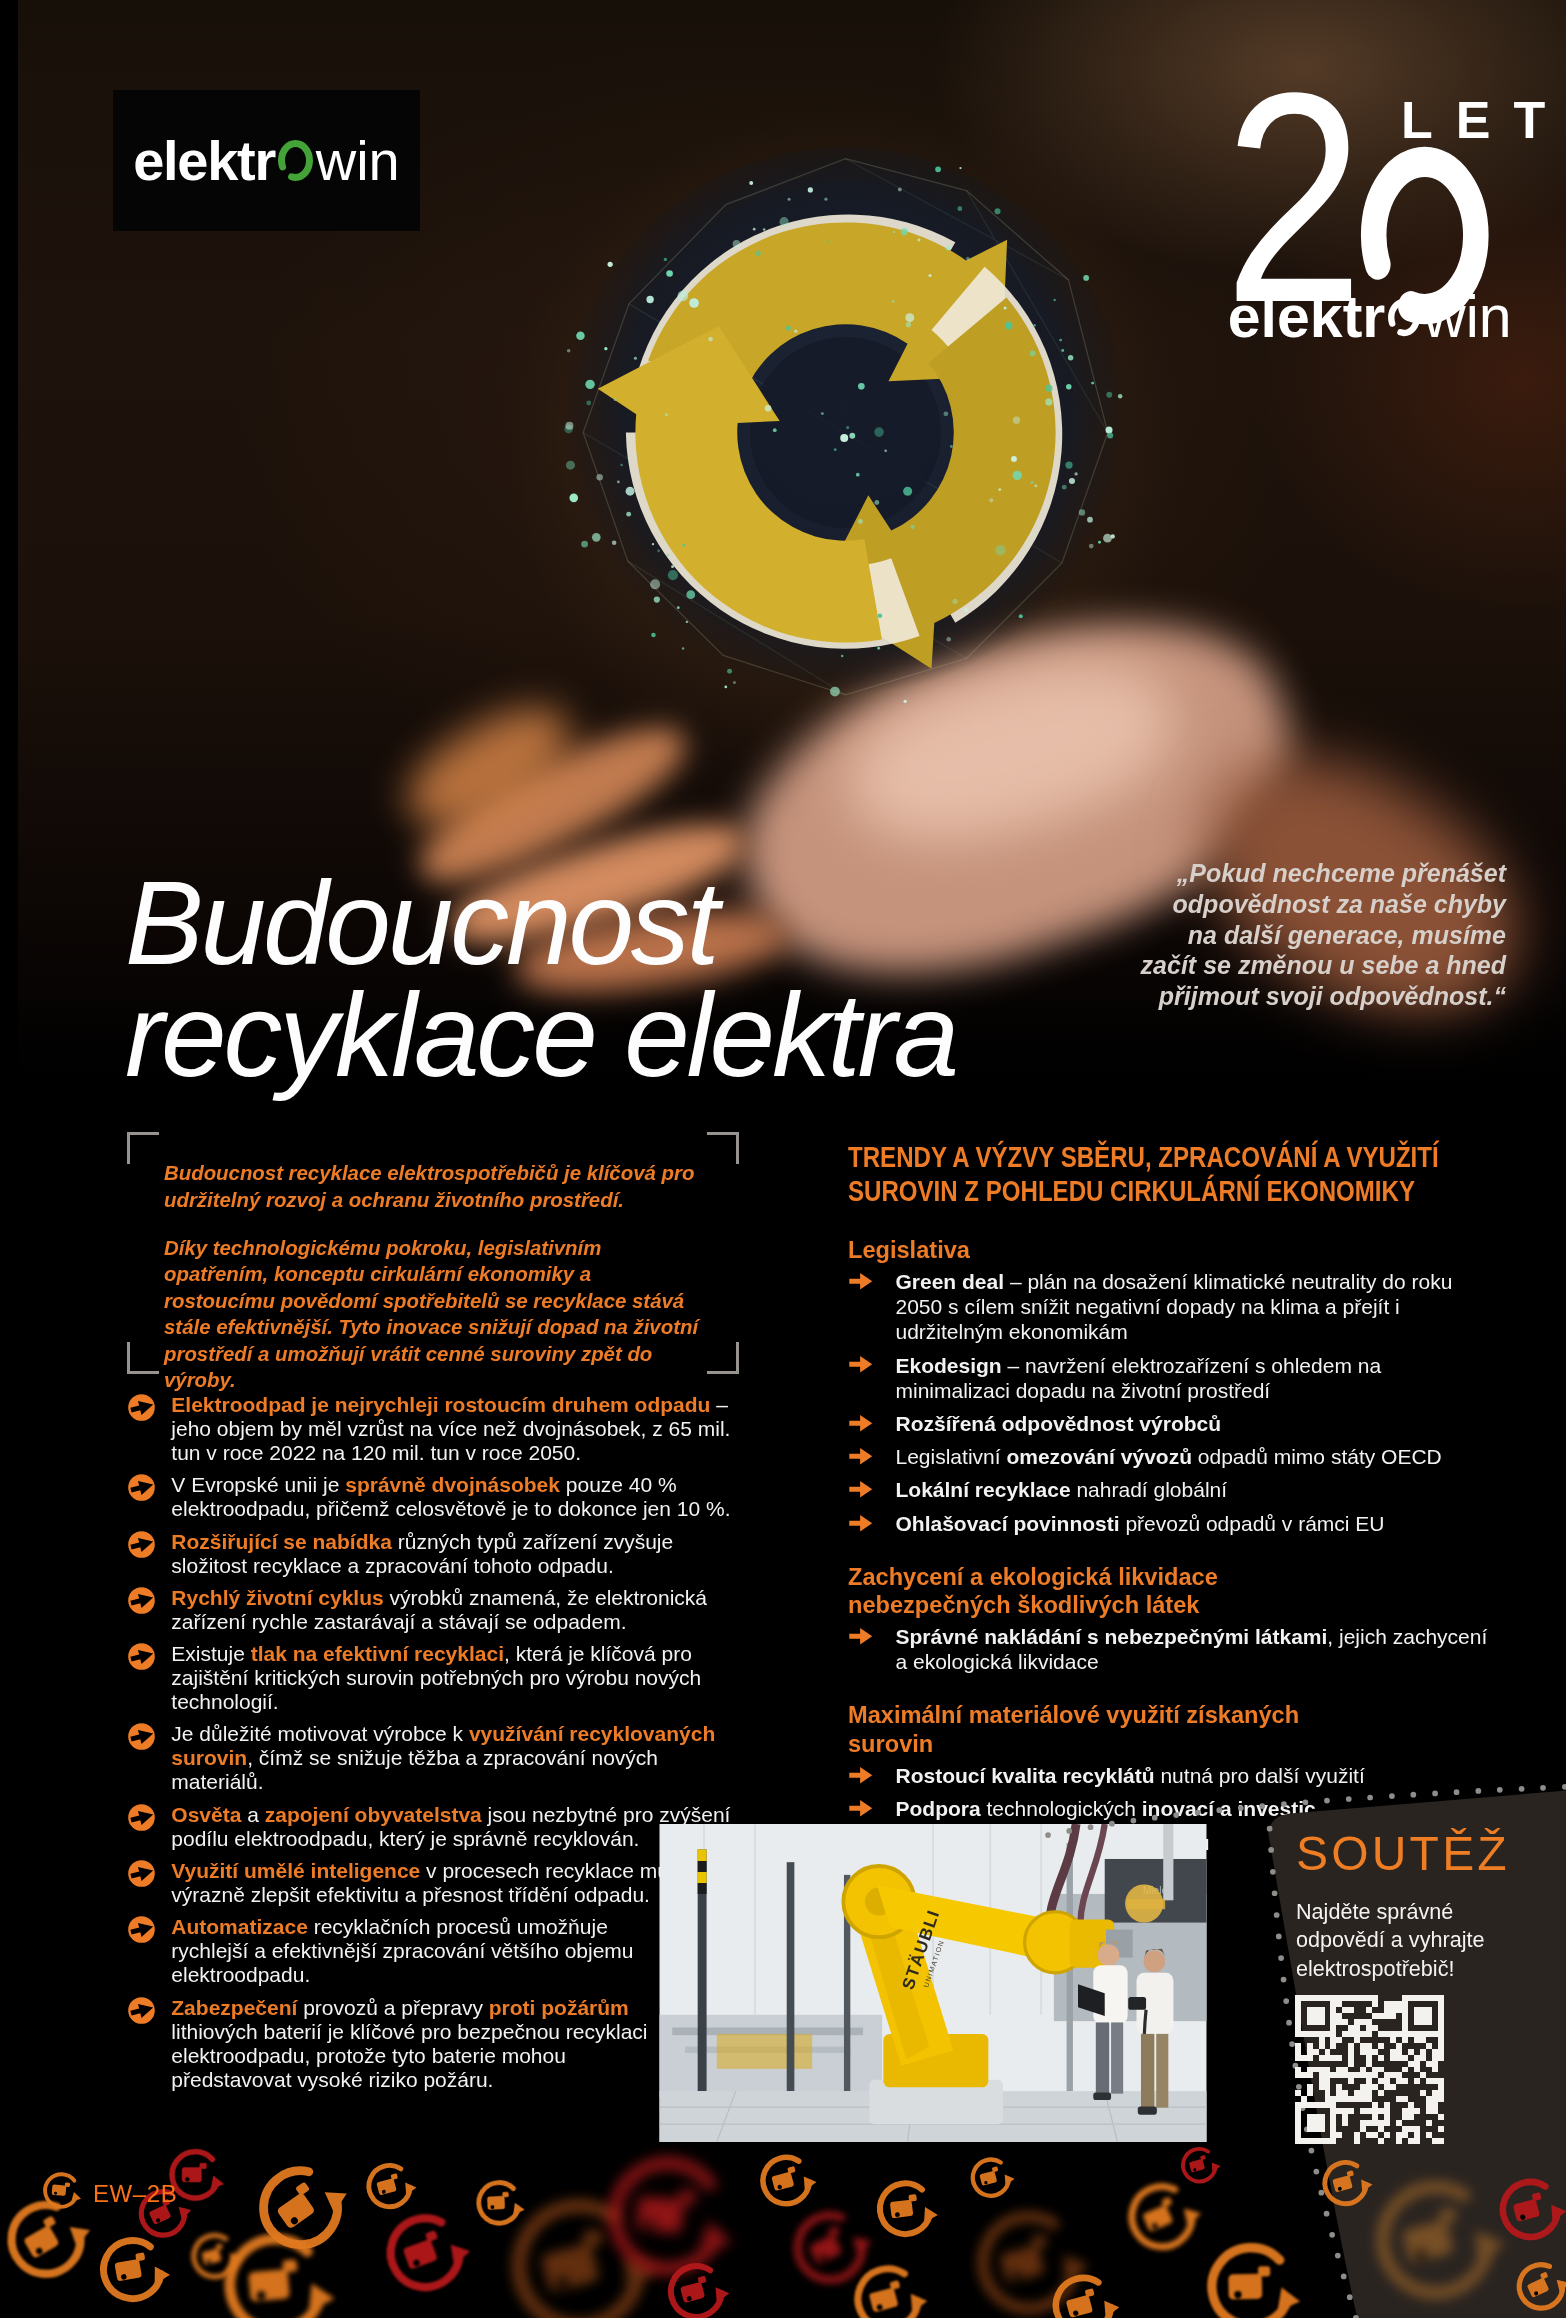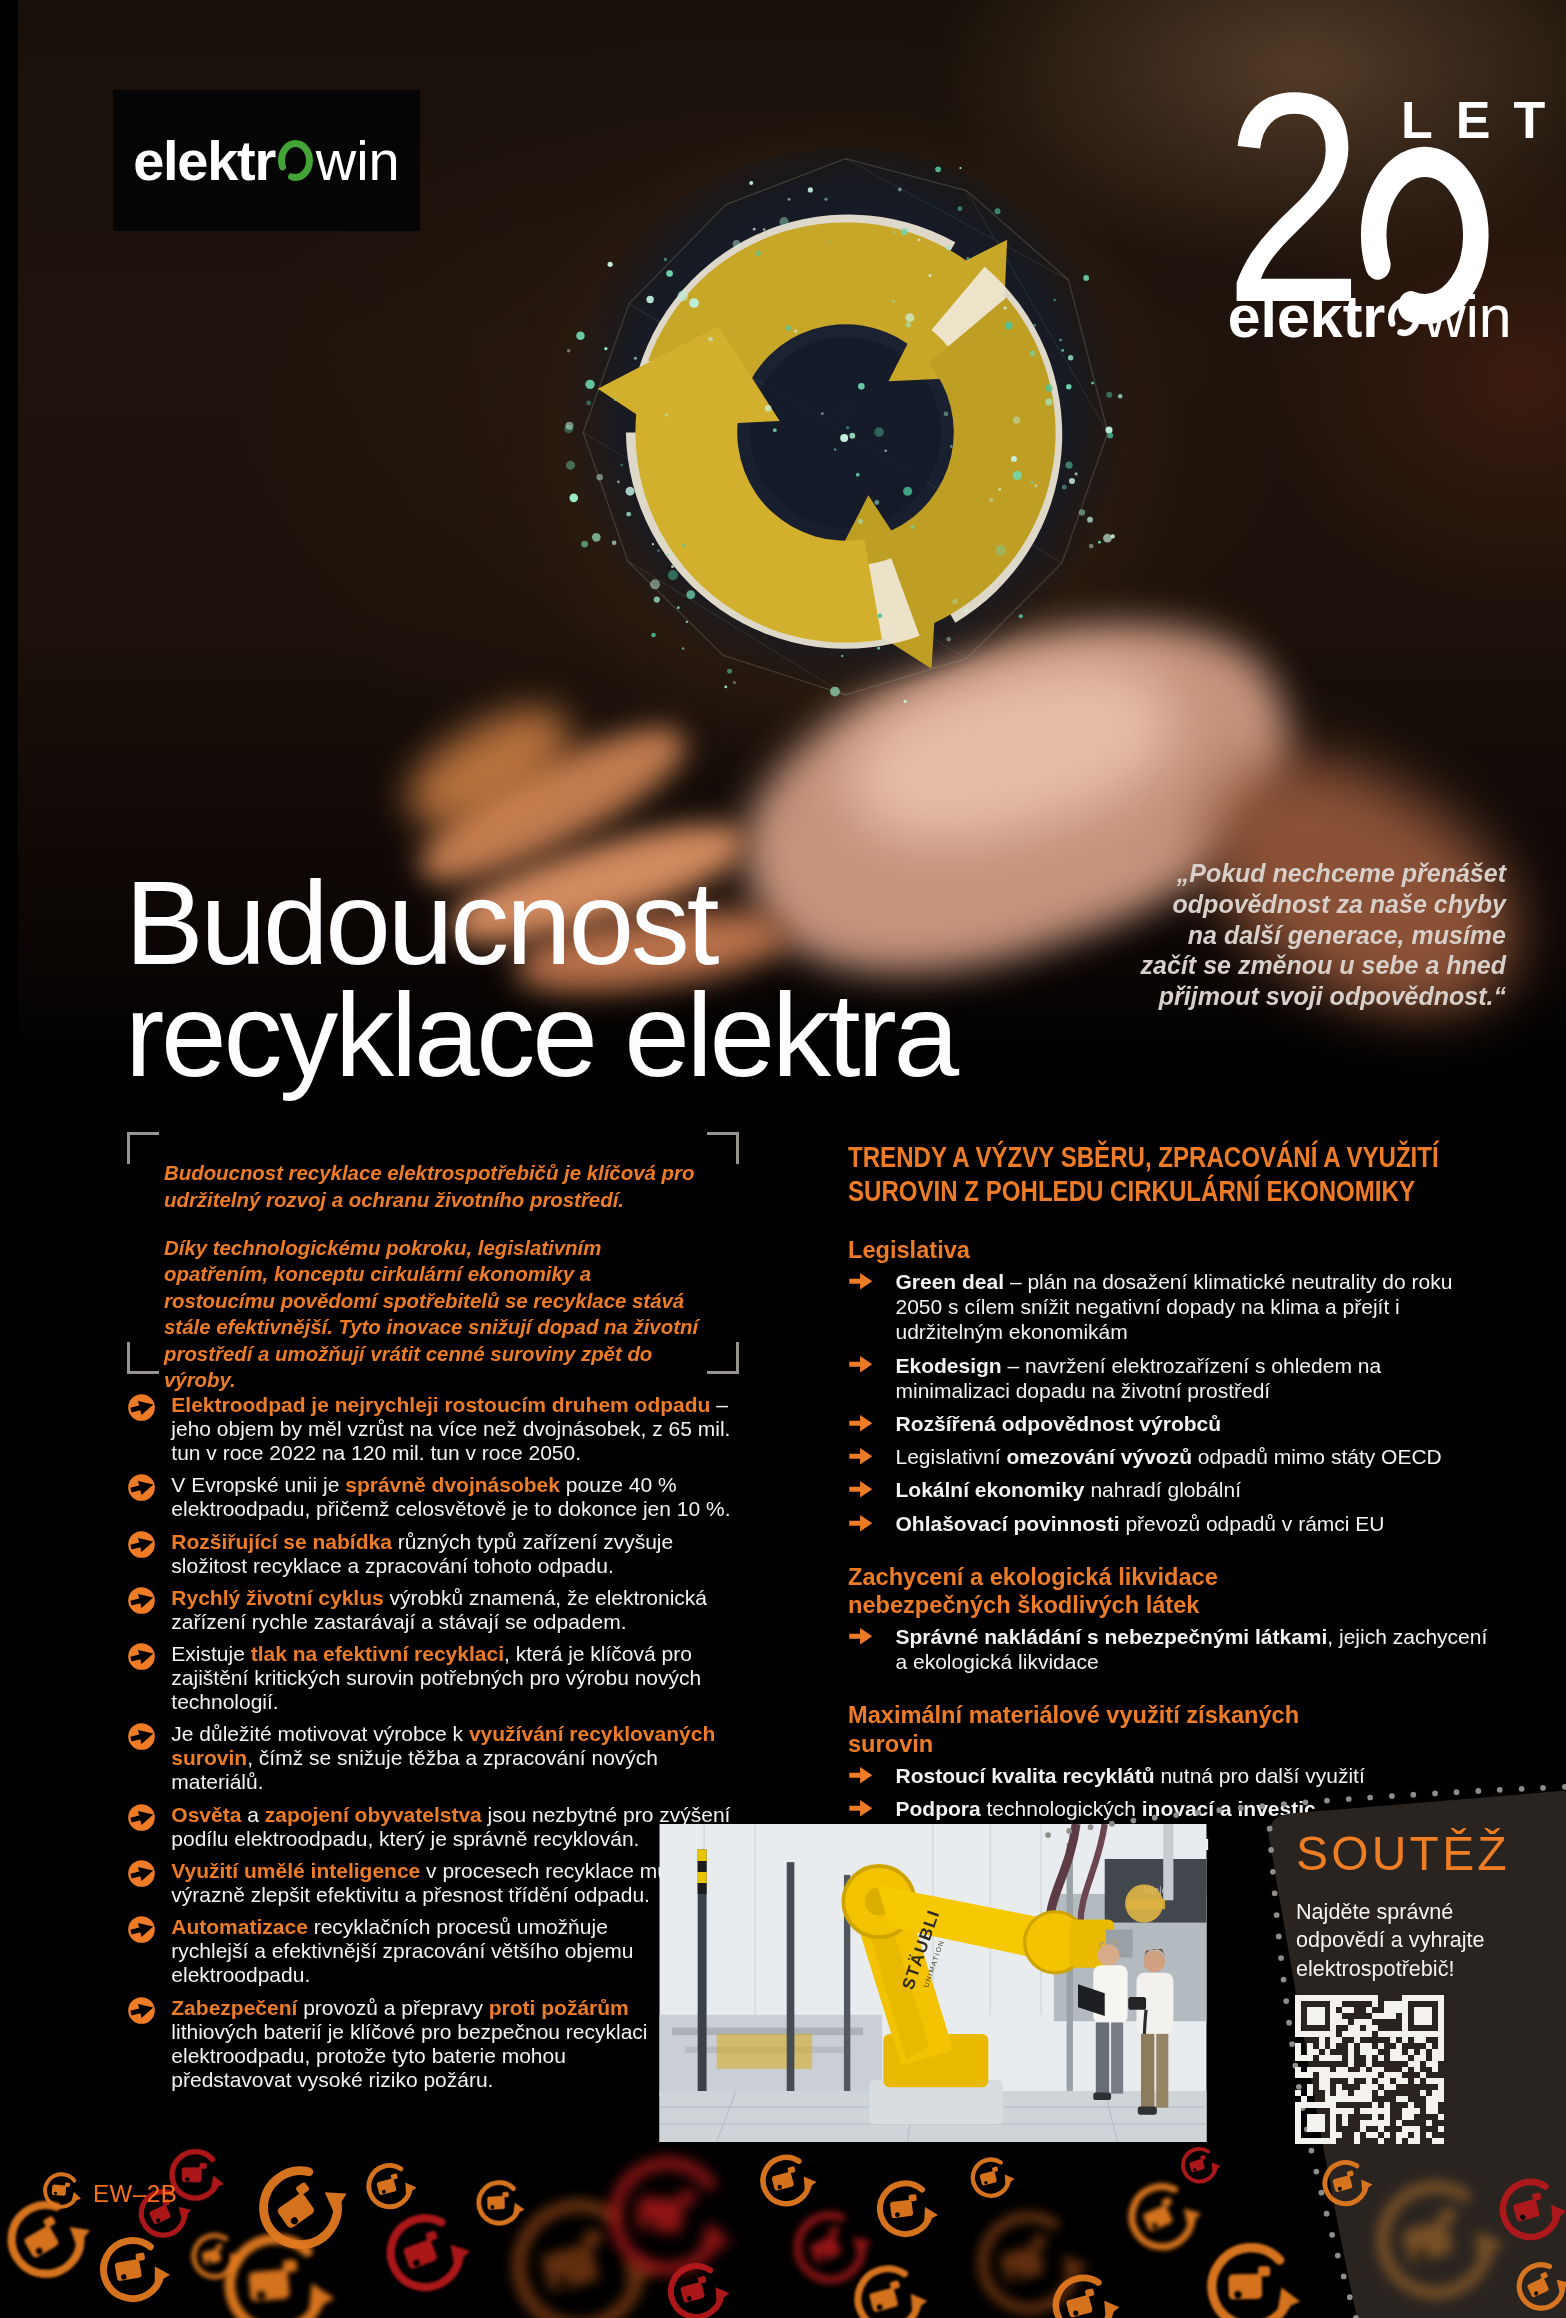--- a/index.html
+++ b/index.html
@@ -30,21 +30,21 @@
   #anniv .brandrow{position:absolute;left:3.8px;top:202px;display:flex;align-items:center;}
   #anniv .brandrow .b{font-weight:700;font-size:59px;}
   #anniv .brandrow .w{font-weight:400;font-size:59px;}
   
   #glow{left:484px;top:102px;width:688px;height:688px;border-radius:50%;
     background:radial-gradient(circle,rgba(120,86,46,.35),rgba(0,0,0,0) 70%);}
   #sphere{left:541px;top:146px;}
   .hand-shape{position:absolute;border-radius:45%;}
   
   #title{left:107px;top:867px;font-size:118px;line-height:.95;letter-spacing:-3.2px;
-    color:#fdfdfd;font-weight:400;}
+    color:#fdfdfd;font-weight:400;font-style:italic;}
   #quote{right:79px;top:824px;width:439px;text-align:right;
     font-size:25px;line-height:1.23;font-style:italic;font-weight:700;color:#d6cfca;margin-top:34px;}
   
   #intro{left:127px;top:1132px;width:612px;height:242px;}
   #intro .txt{position:absolute;left:37px;top:28px;width:541px;
     color:#EE7C26;font-weight:700;font-style:italic;font-size:20.4px;line-height:1.3;}
   #intro .txt p{margin:0 0 21.6px 0;}
   .bk{position:absolute;width:29px;height:29px;border:0 solid #97948f;}
   .bk.tl{left:0;top:0;border-left-width:3.2px;border-top-width:3.2px;}
   .bk.tr{right:0;top:0;border-right-width:3.2px;border-top-width:3.2px;}
@@ -427,21 +427,21 @@
       <div class="ritem">
         <svg class="aicon" viewBox="0 0 40 32" width="25.5" height="20.4">
           <use href="#arrow-r"></use>
         </svg>
         <p class="txt"><span>Legislativní </span><span class="hl-b">omezování vývozů</span><span> odpadů mimo státy OECD</span></p>
       </div>
       <div class="ritem">
         <svg class="aicon" viewBox="0 0 40 32" width="25.5" height="20.4">
           <use href="#arrow-r"></use>
         </svg>
-        <p class="txt"><span class="hl-b">Lokální ekonomiky</span><span> nahradí globální</span></p>
+        <p class="txt"><span class="hl-b">Lokální recyklace</span><span> nahradí globální</span></p>
       </div>
       <div class="ritem">
         <svg class="aicon" viewBox="0 0 40 32" width="25.5" height="20.4">
           <use href="#arrow-r"></use>
         </svg>
         <p class="txt"><span class="hl-b">Ohlašovací povinnosti</span><span> převozů odpadů v rámci EU</span></p>
       </div>
       <div class="group-sub">Zachycení a ekologická likvidace nebezpečných škodlivých látek</div>
       <div class="ritem">
         <svg class="aicon" viewBox="0 0 40 32" width="25.5" height="20.4">

